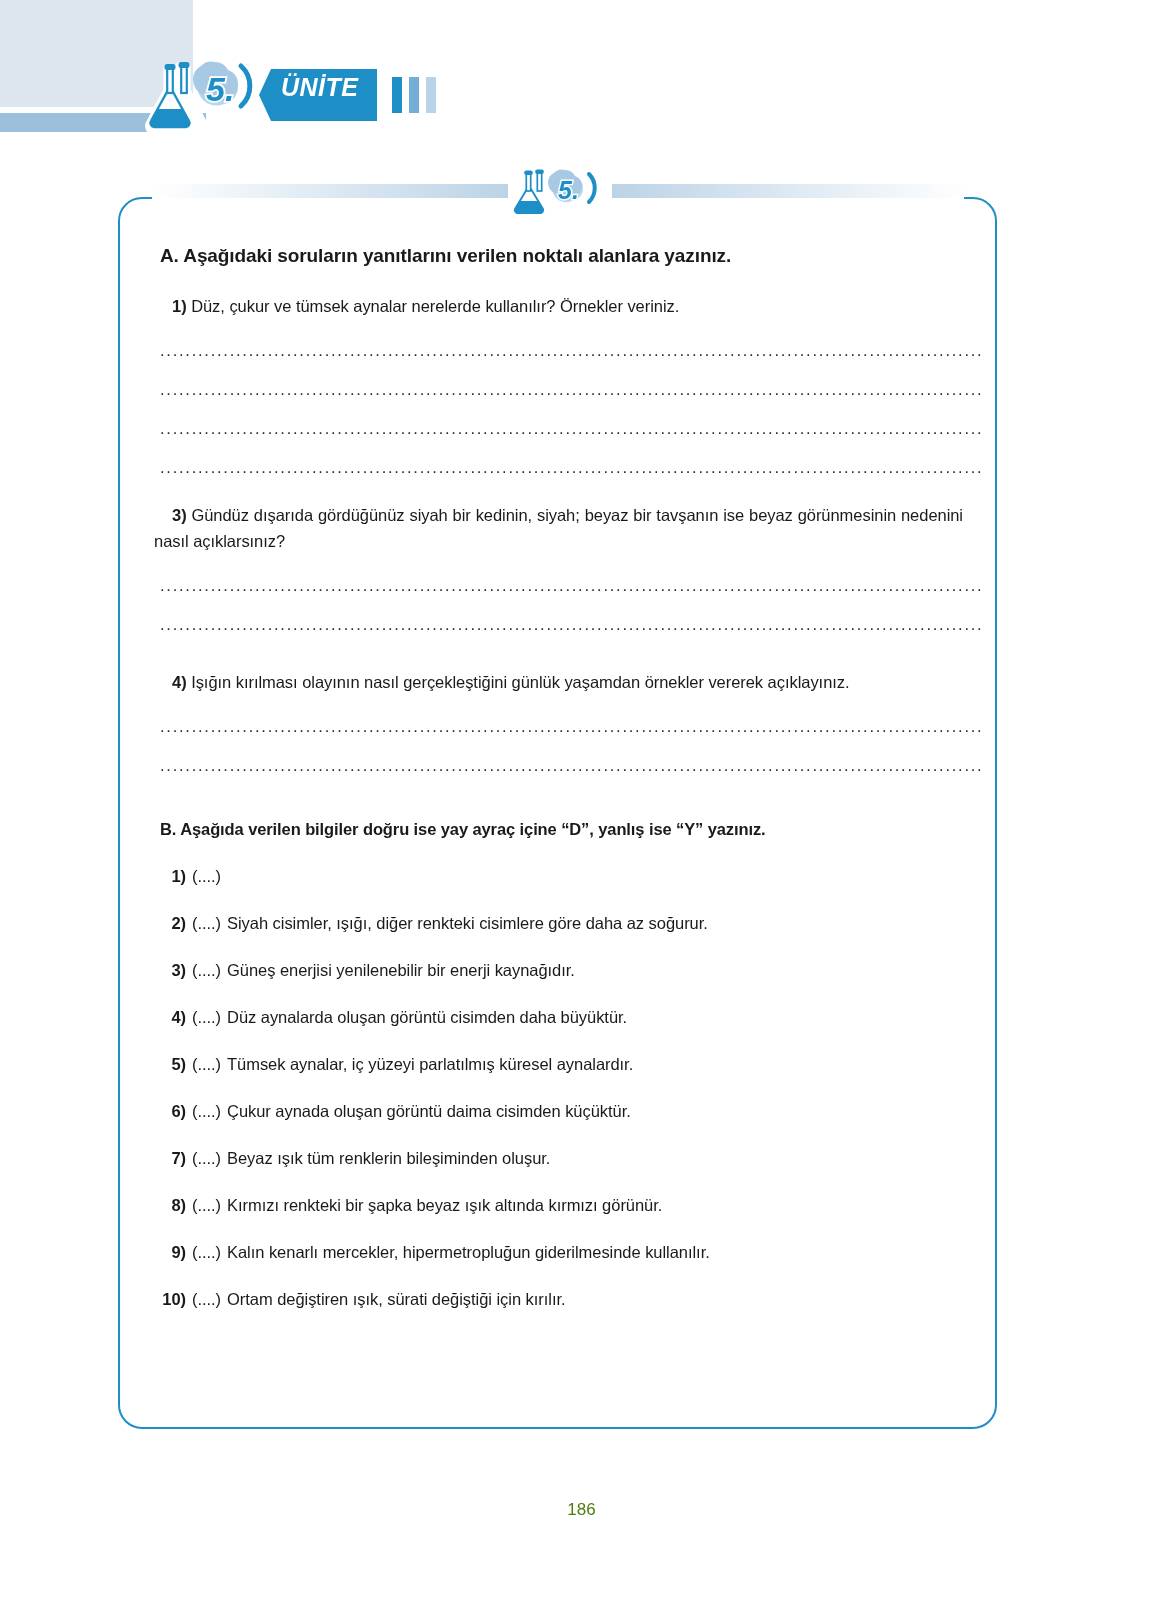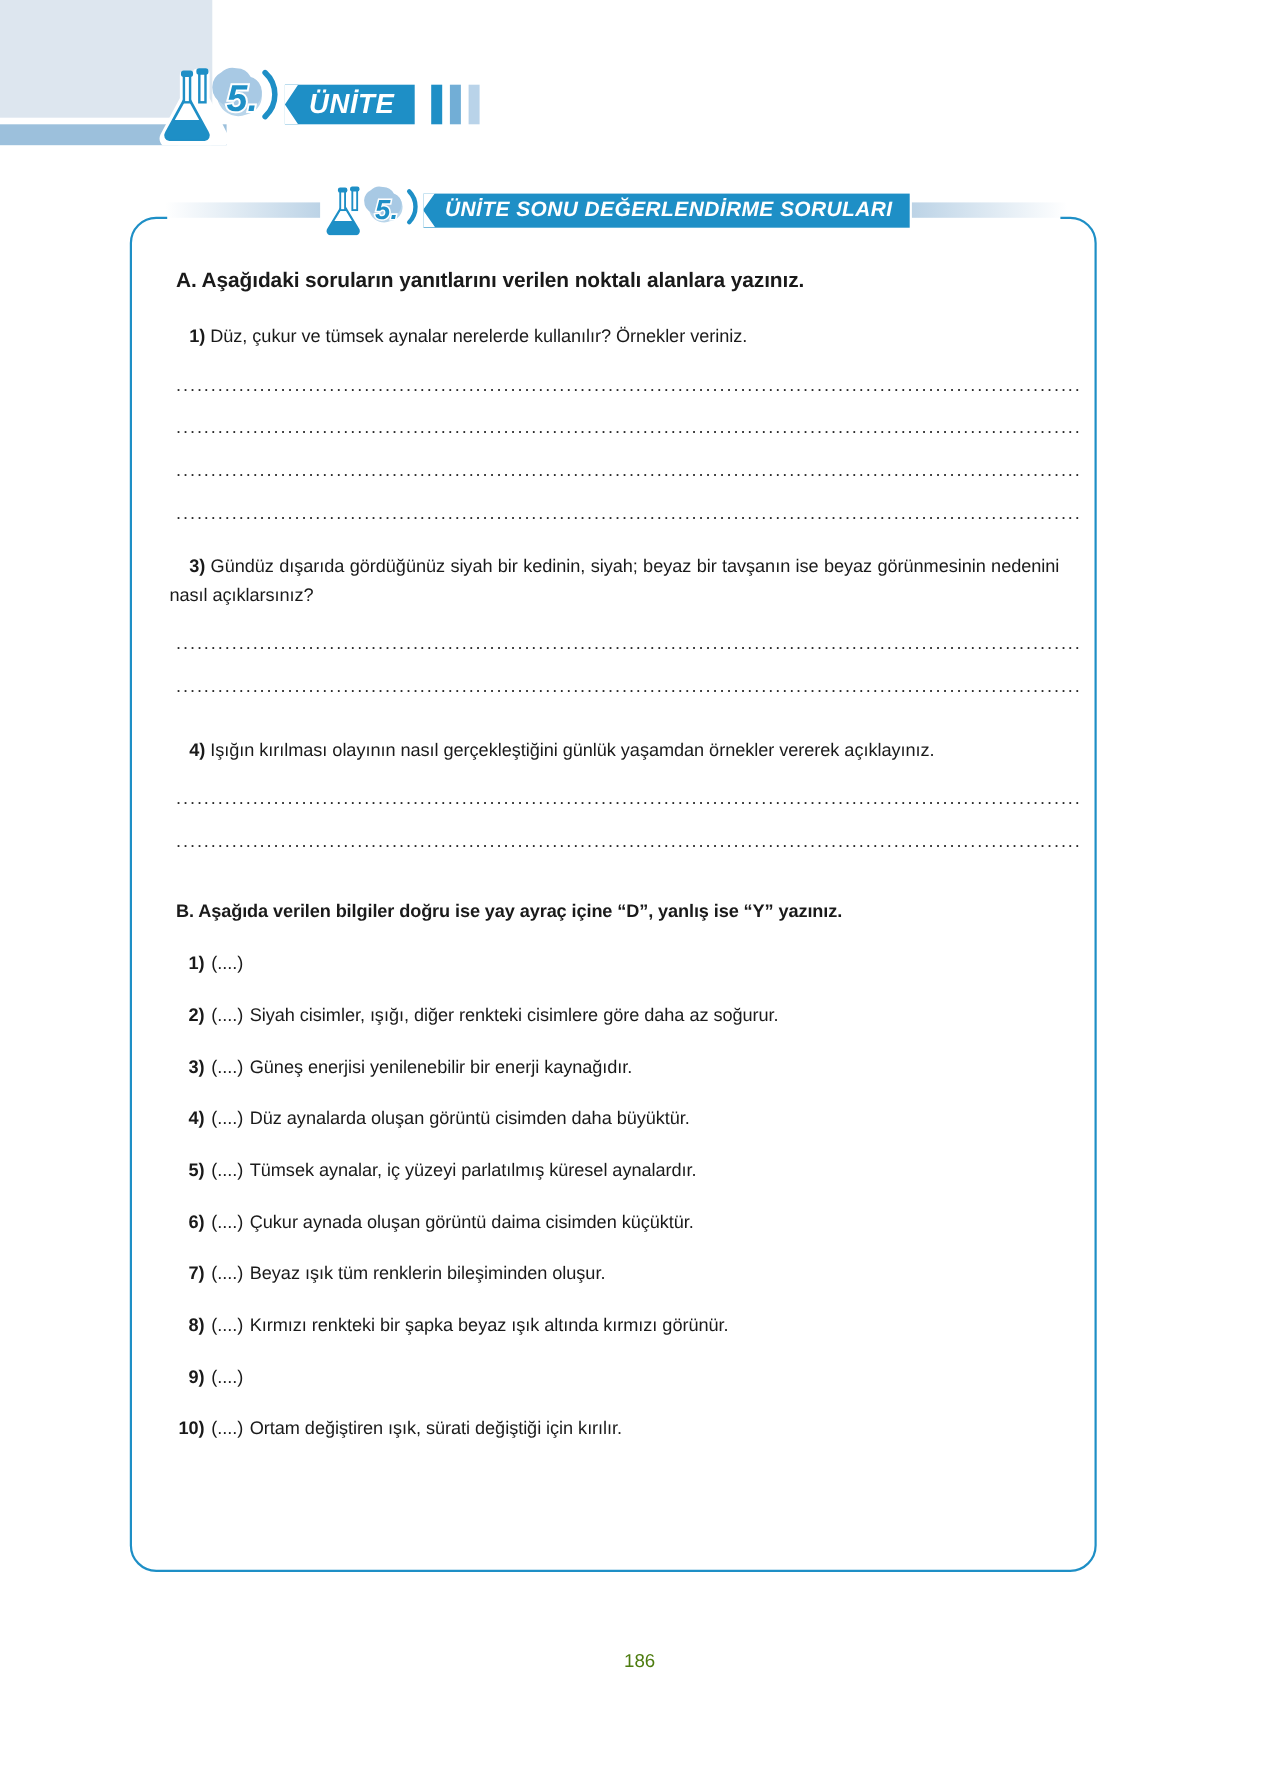--- a/index.html
+++ b/index.html
@@ -44,21 +44,21 @@
     flex: 0 0 auto;
   }
   .flask-badge svg { display: block; }
 
   .ribbon {
     position: relative;
     height: 36px;
     background: #1e8fc6;
     display: flex;
     align-items: center;
-    padding: 0 18px 0 22px;
+    padding: 0 18px 16px 22px;
     margin-left: -6px;
   }
   .ribbon::before {
     content: "";
     position: absolute;
     left: 0; top: 0;
     width: 12px; height: 100%;
     background: #ffffff;
     clip-path: polygon(0 0, 100% 0, 0 50%, 100% 100%, 0 100%);
   }
@@ -290,23 +290,20 @@
         <rect x="20.3" y="5" width="4.4" height="18" fill="#ffffff" stroke="#1e8fc6" stroke-width="1.7"></rect>
         <rect x="18.2" y="2.5" width="8.6" height="4.6" rx="2" fill="#1e8fc6"></rect>
         <rect x="31.3" y="4" width="4.4" height="19" fill="#ffffff" stroke="#1e8fc6" stroke-width="1.7"></rect>
         <rect x="29.2" y="1.5" width="8.6" height="4.6" rx="2" fill="#1e8fc6"></rect>
         <text x="52" y="31" font-family="Liberation Sans, sans-serif" font-size="25" font-style="italic" font-weight="bold" fill="#1e8fc6" stroke="#ffffff" stroke-width="2.8" paint-order="stroke">5.</text>
         <path d="M83 4 a22 22 0 0 1 0 32" fill="none" stroke="#ffffff" stroke-width="7" stroke-linecap="round"></path>
         <path d="M83 6 a20 20 0 0 1 0 28" fill="none" stroke="#1e8fc6" stroke-width="4" stroke-linecap="round"></path>
       </g>
     </svg>
   </div>
-  <div class="title-ribbon">
-    <span>ÜNİTE SONU DEĞERLENDİRME SORULARI</span>
-  </div>
   <div class="fade-right"></div>
 </div>
 
 <div id="body-area">
 
   <div class="sec-head">A. Aşağıdaki soruların yanıtlarını verilen noktalı alanlara yazınız.</div>
 
   <p class="q">
     <span class="n">1)</span>
     <span>Düz, çukur ve tümsek aynalar nerelerde kullanılır? Örnekler veriniz.</span>
@@ -369,20 +366,21 @@
       <span>Beyaz ışık tüm renklerin bileşiminden oluşur.</span>
     </li>
     <li class="tf-item">
       <span class="tf-num">8)</span>
       <span class="tf-paren">(....)</span>
       <span>Kırmızı renkteki bir şapka beyaz ışık altında kırmızı görünür.</span>
     </li>
     <li class="tf-item">
       <span class="tf-num">9)</span>
       <span class="tf-paren">(....)</span>
+      <span>Kalın kenarlı mercekler, hipermetropluğun giderilmesinde kullanılır.</span>
     </li>
     <li class="tf-item">
       <span class="tf-num">10)</span>
       <span class="tf-paren">(....)</span>
       <span>Ortam değiştiren ışık, sürati değiştiği için kırılır.</span>
     </li>
   </ul>
 </div>
 
 <div id="page-number">186</div>

